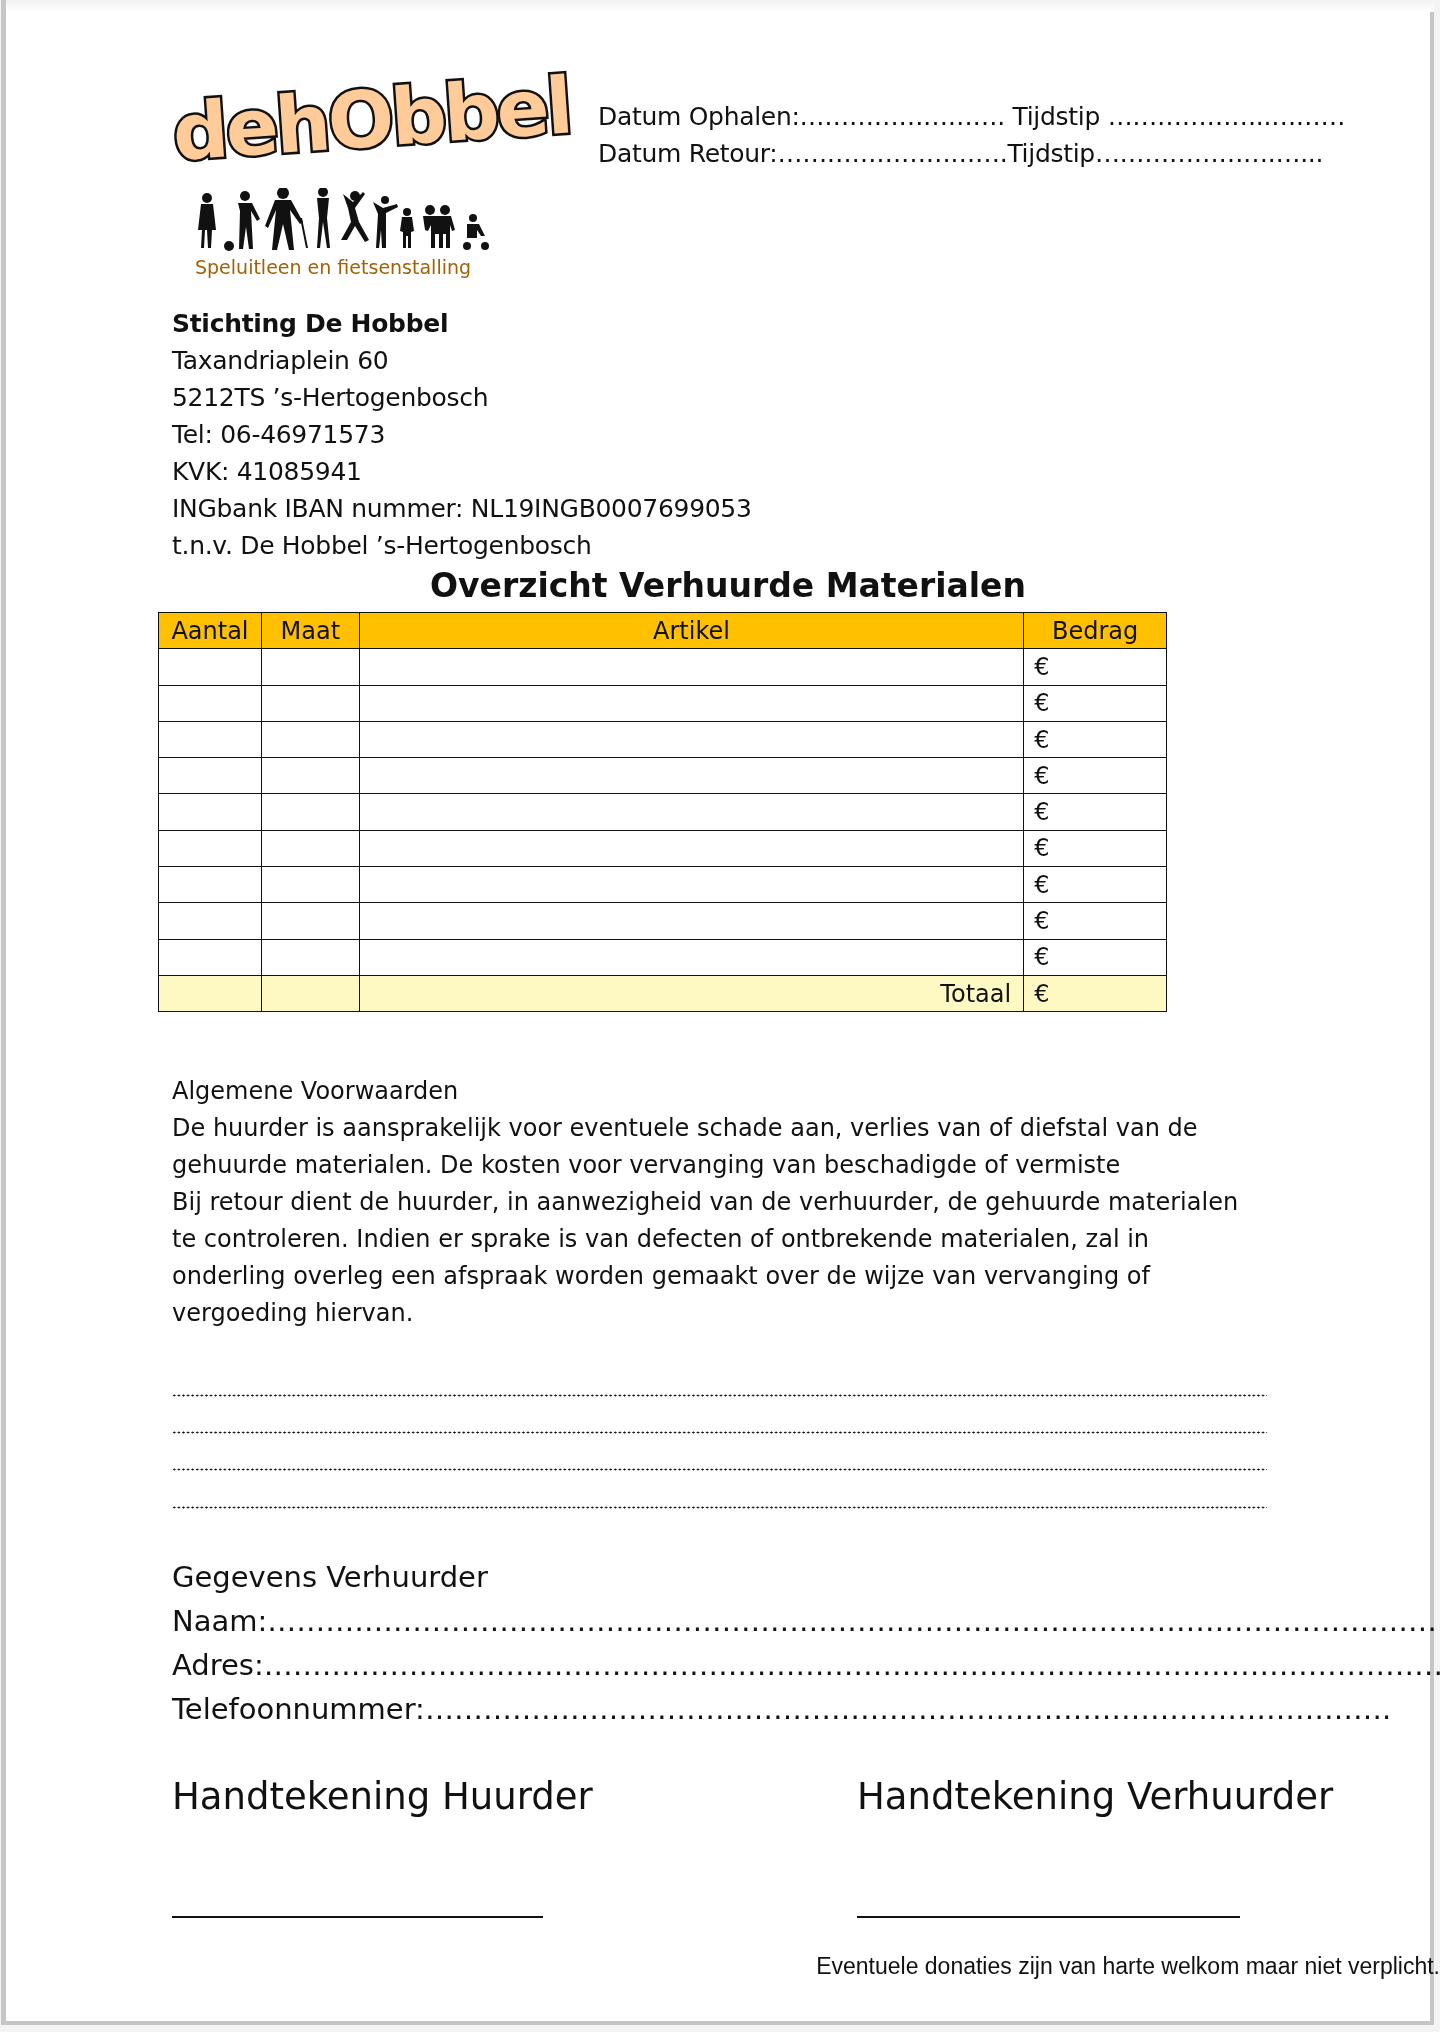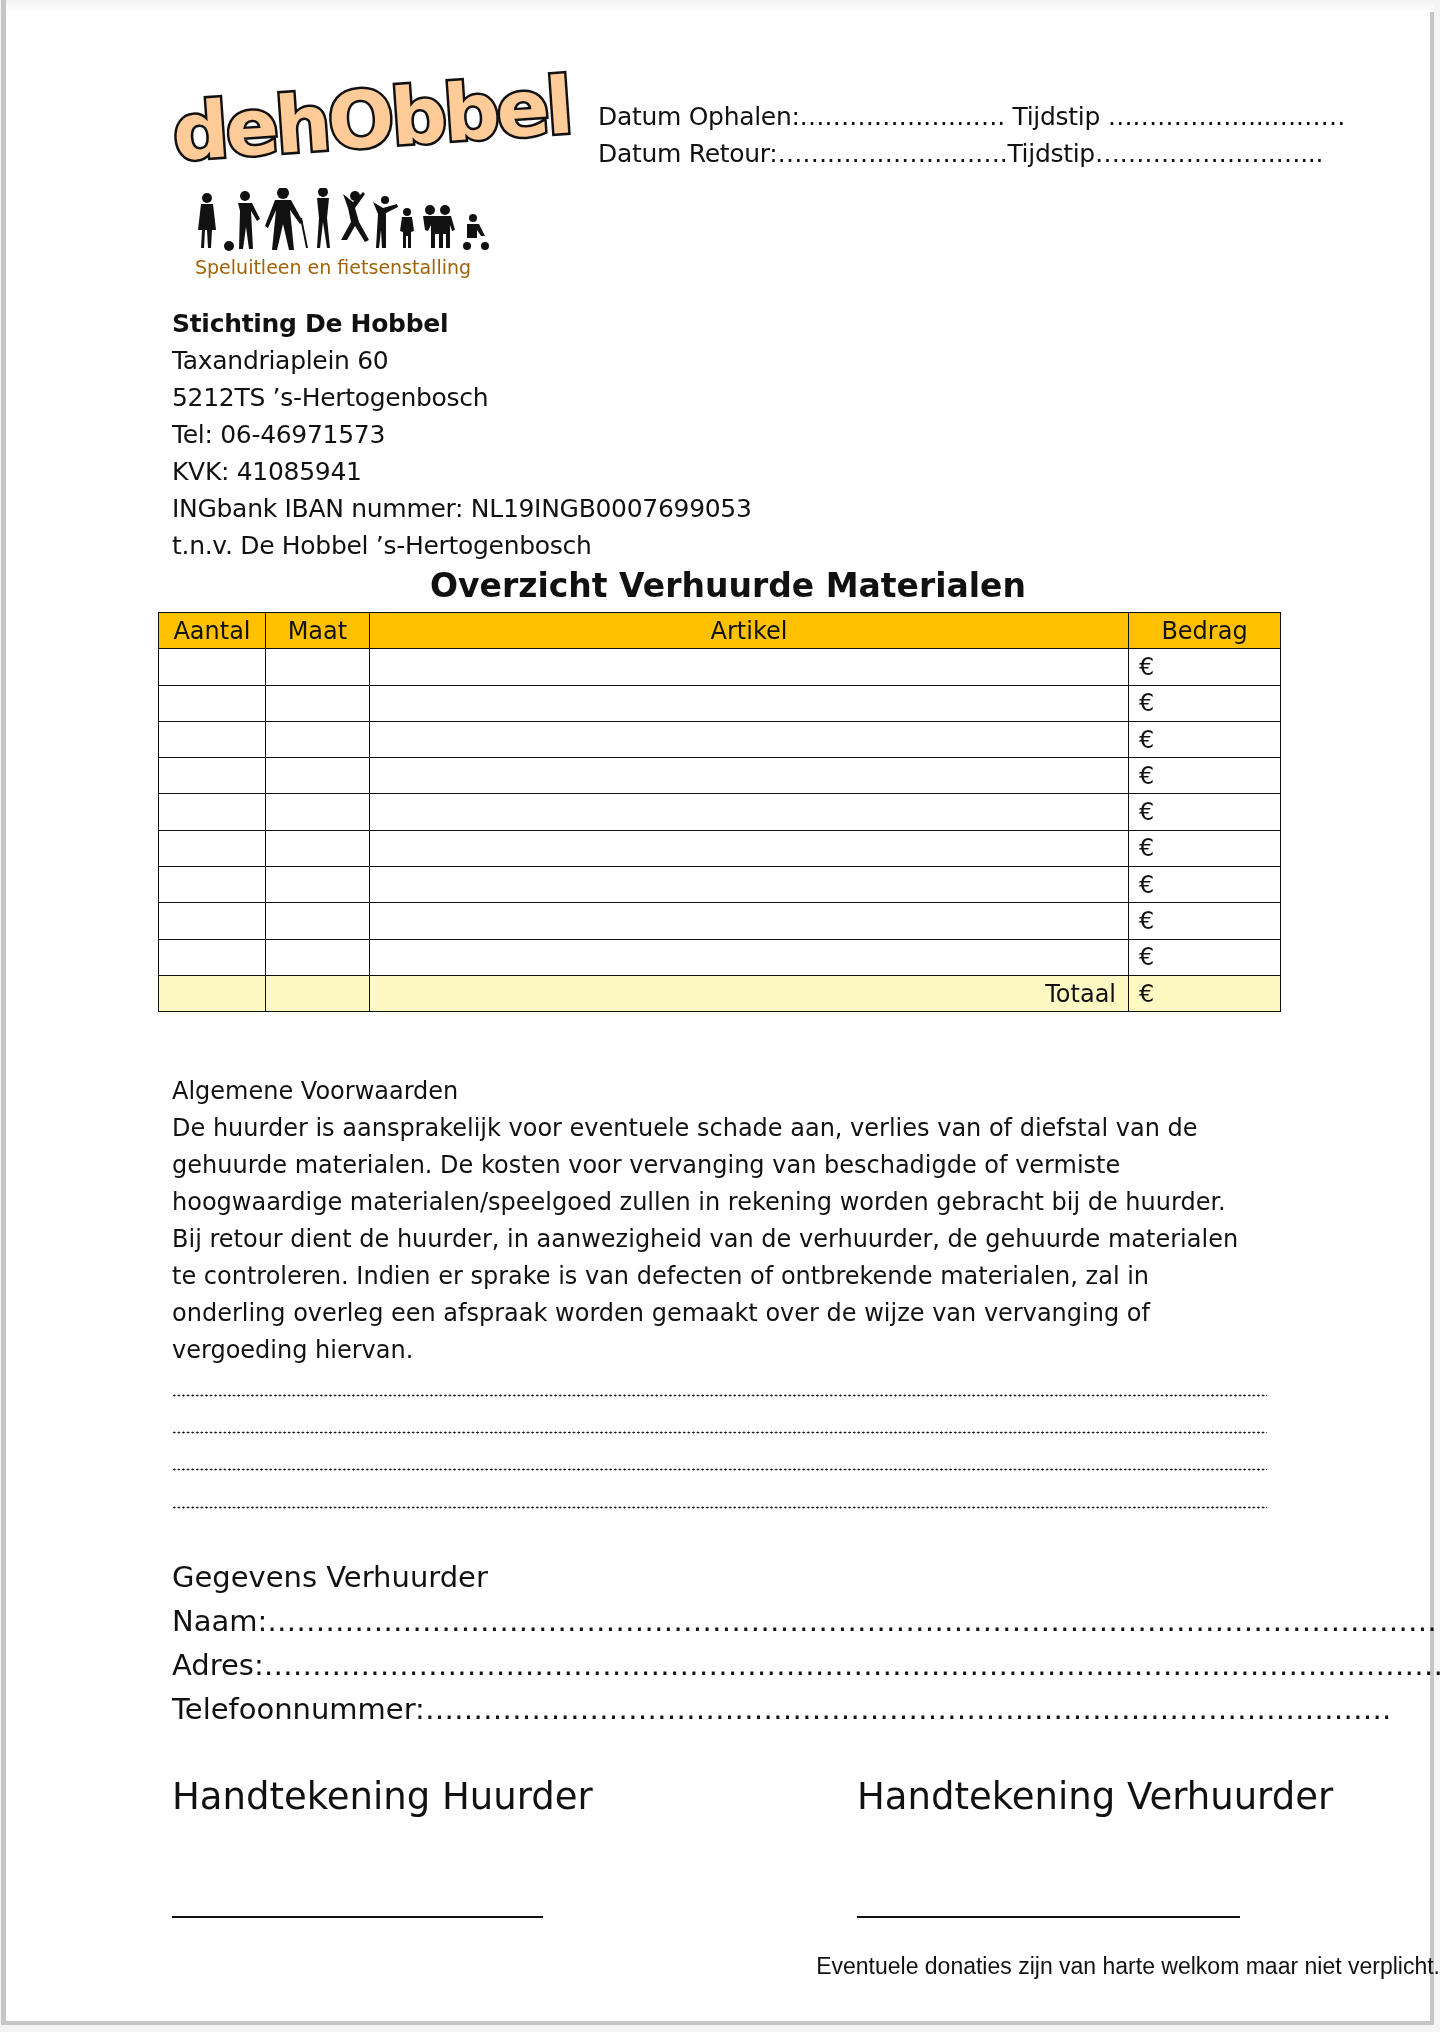--- a/index.html
+++ b/index.html
@@ -22,21 +22,21 @@
     -webkit-text-stroke: 5px #111; paint-order: stroke fill; transform: rotate(-4deg); transform-origin: left bottom; }
   .logo-sub { position: absolute; left: 25px; top: 168px; font-size: 19px; font-family: "DejaVu Sans", sans-serif; color: #a16207; white-space: nowrap; }
   .silhouettes { position: absolute; left: 25px; top: 100px; width: 300px; height: 65px; }
   
   .dates { left: 598px; top: 98px; line-height: 37px; }
   
   .org { left: 172px; top: 305px; line-height: 37px; }
   .org .bold { font-weight: bold; }
   .title { left: 0; width: 1440px; top: 566px; text-align: center; font-weight: bold; font-size: 33px; margin-left: 8px; }
   
-  table.items { position: absolute; left: 158px; top: 612px; border-collapse: collapse; width: 1123px; }
+  table.items { position: absolute; left: 158px; top: 612px; border-collapse: collapse; width: 1009px; }
   table.items td, table.items th {
     border: 1.5px solid #111; height: 36.3px; padding: 0; font-family: "DejaVu Sans", sans-serif;
     font-size: 24px; color: #111; font-weight: normal; box-sizing: border-box;
   }
   table.items th { background: #FFC000; text-align: center; }
   table.items tr.total td { background: #fef9c3; }
   .col1 { width: 107px; } .col2 { width: 104px; } .col3 { width: 760px; } .col4 { width: 152px; }
   .euro { padding-left: 10px !important; font-weight: bold; }
   .totaal-label { text-align: right; padding-right: 12px !important; }
   
@@ -178,21 +178,20 @@
       <td class="euro">€</td>
     </tr>
   </tfoot>
 </table>
 
 <div class="abs comic terms">
   <div>Algemene Voorwaarden</div>
   <div>
     <div>De huurder is aansprakelijk voor eventuele schade aan, verlies van of diefstal van de</div>
     <div>gehuurde materialen. De kosten voor vervanging van beschadigde of vermiste</div>
-    <div>hoogwaardige materialen/speelgoed zullen in rekening worden gebracht bij de huurder.</div>
     <div>Bij retour dient de huurder, in aanwezigheid van de verhuurder, de gehuurde materialen</div>
     <div>te controleren. Indien er sprake is van defecten of ontbrekende materialen, zal in</div>
     <div>onderling overleg een afspraak worden gemaakt over de wijze van vervanging of</div>
     <div>vergoeding hiervan.</div>
   </div>
 </div>
 
 <div class="abs dots" style="top:1394px"></div>
 <div class="abs dots" style="top:1431px"></div>
 <div class="abs dots" style="top:1468px"></div>

